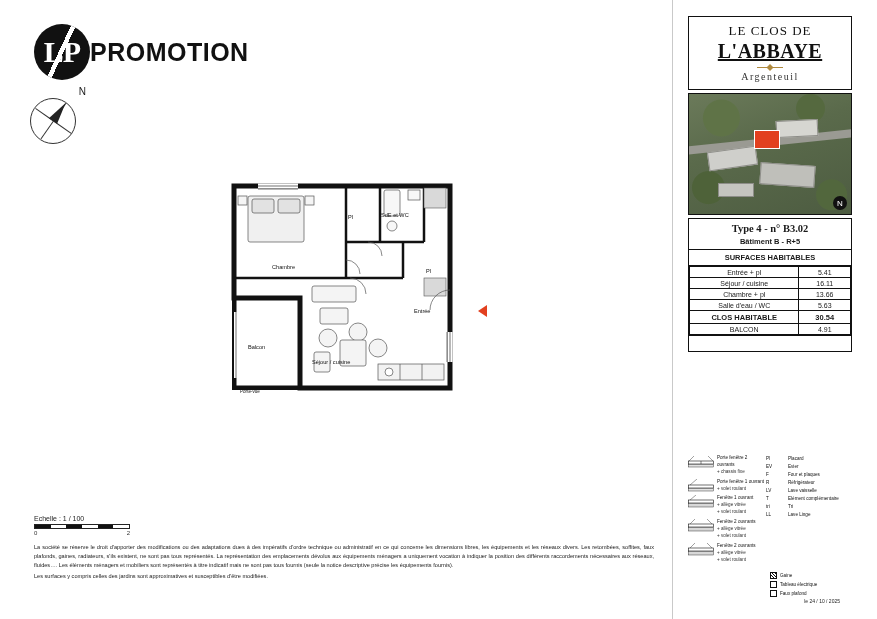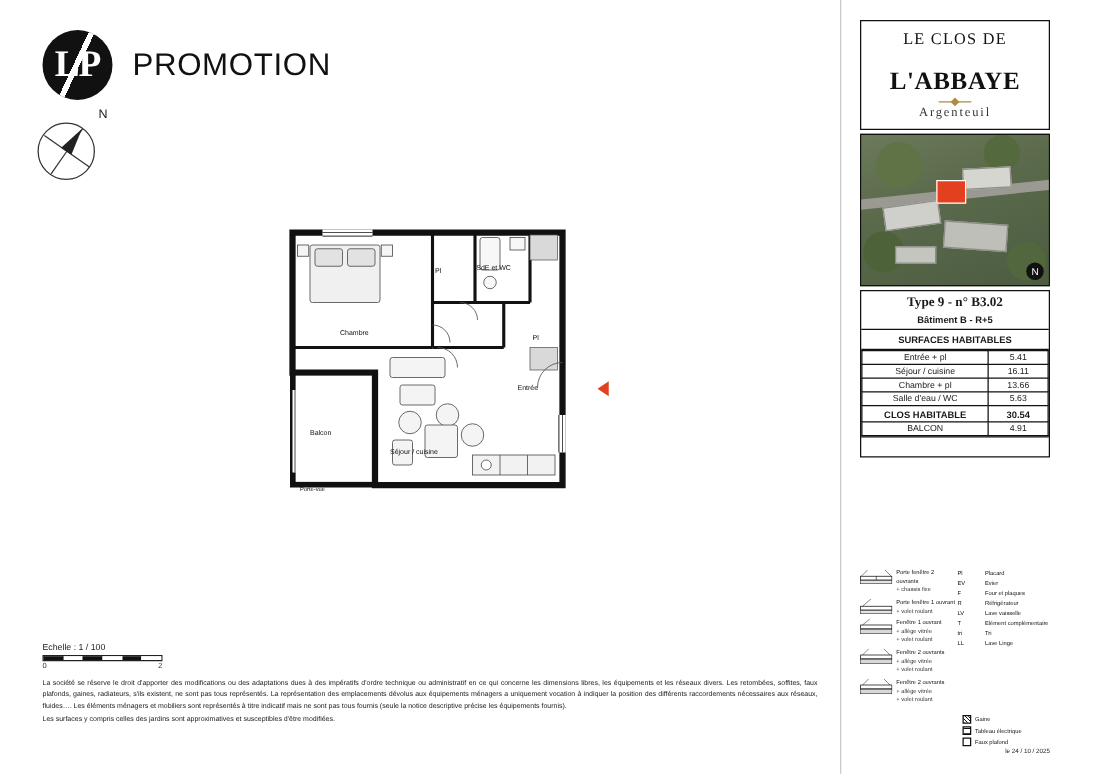--- a/index.html
+++ b/index.html
@@ -20,21 +20,21 @@
   .logo-mark .lp {
     position:absolute; inset:0; color:#fff; font-family:"Liberation Serif", serif;
     font-size:30px; font-weight:700; display:flex; align-items:center; justify-content:center;
     letter-spacing:-1px;
   }
   .logo-mark .slash {
     position:absolute; left:0; top:0; width:100%; height:100%;
     background: linear-gradient(115deg, transparent 0 46%, #fff 46% 52%, transparent 52% 100%);
     border-radius:50%;
   }
-  .logo-text { margin-left:16px; font-size:25px; font-weight:400; letter-spacing:0.5px; color:#111; }
+  .logo-text { font-size:25px; font-weight:700; letter-spacing:0.5px; color:#111; }
 
   
   .north { position:absolute; left:30px; top:98px; width:46px; height:46px; }
   .north .circle { position:absolute; inset:0; border:1px solid #333; border-radius:50%; }
   .north .needle-a, .north .needle-b {
     position:absolute; left:50%; top:50%; width:1px; height:22px; background:#333;
     transform-origin: 50% 0%;
   }
   .north .needle-a { transform: rotate(35deg); }
   .north .needle-b { transform: rotate(215deg); }
@@ -55,25 +55,25 @@
   .scale .ticks { display:flex; justify-content:space-between; width:96px; font-size:6px; margin-top:1px; color:#333;}
 
   
   .legal { position:absolute; left:34px; top:543px; width:620px; font-size:5.6px; line-height:1.65; color:#1b1b1b; text-align:justify; }
   .legal p { margin:0 0 1px 0; }
 
   
   .vsep { position:absolute; left:672px; top:0; width:1px; height:619px; background:#c9c9c9; }
 
   
-  .right { position:absolute; left:688px; top:16px; width:152px;border-radius:28px; }
+  .right { position:absolute; left:688px; top:16px; width:164px;border-radius:28px; }
 
   .brand { border:1px solid #111; padding:6px 4px 7px; text-align:center; background:#fff; }
   .brand .l1 { font-family:"Liberation Serif", serif; font-size:13px; letter-spacing:1px; color:#111; }
-  .brand .l2 { font-family:"Liberation Serif", serif; font-size:20px; font-weight:700; letter-spacing:0.5px; color:#111; margin-top:15px;}
+  .brand .l2 { font-family:"Liberation Serif", serif; font-size:20px; font-weight:700; letter-spacing:0.5px; color:#111; margin-top:1px;text-decoration:underline;}
   .brand .orn { width:26px; height:1px; background:#b08a3e; margin:4px auto 3px; position:relative;}
   .brand .orn:before{content:"";position:absolute;left:50%;top:-2px;width:5px;height:5px;background:#b08a3e;transform:translateX(-50%) rotate(45deg);}
   .brand .l3 { font-family:"Liberation Serif", serif; font-size:10px; letter-spacing:1.5px; color:#333; }
 
   .sitemap { margin-top:3px; border:1px solid #111; height:122px; position:relative; overflow:hidden;
     background:#4a5a3c; }
   .sitemap .aerial { position:absolute; inset:0;
     background:
       radial-gradient(circle at 20% 20%, #5f7347 0 18px, transparent 19px),
       radial-gradient(circle at 75% 12%, #55693f 0 14px, transparent 15px),
@@ -292,21 +292,21 @@
       <div class="road"></div>
       <div class="bldg b3"></div>
       <div class="bldg b1"></div>
       <div class="bldg b2"></div>
       <div class="bldg b4"></div>
       <div class="hl"></div>
       <div class="compass">N</div>
     </div>
 
     <div class="typebox">
-      <div class="t-title">Type  9 - n° B3.02</div>
+      <div class="t-title">Type  4 - n° B3.02</div>
       <div class="t-sub">Bâtiment B - R+5</div>
       <div class="t-sh">SURFACES HABITABLES</div>
       <table class="surf">
         <tbody>
           <tr>
             <td class="name">Entrée + pl</td>
             <td class="val">5.41</td>
           </tr>
           <tr>
             <td class="name">Séjour / cuisine</td>

